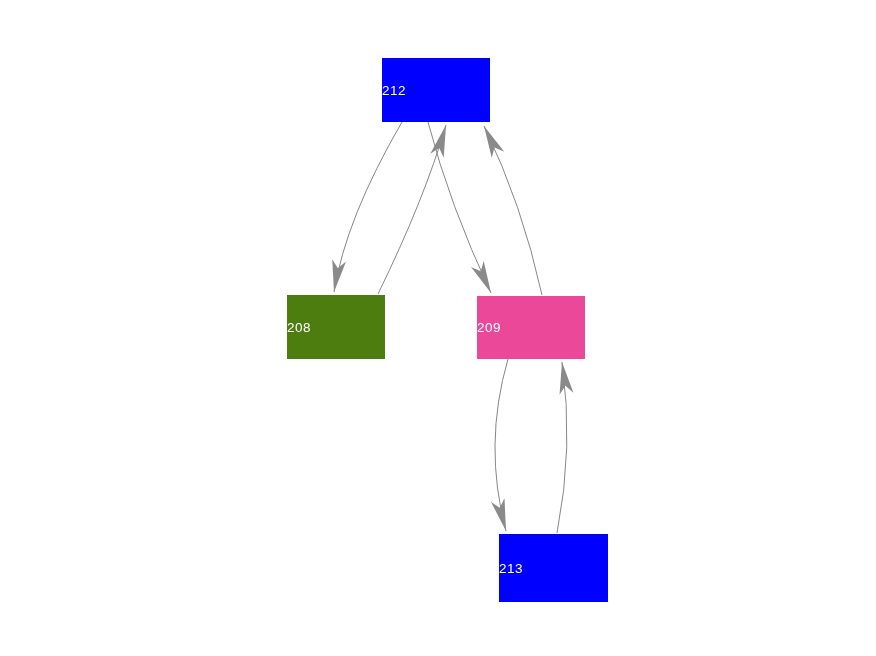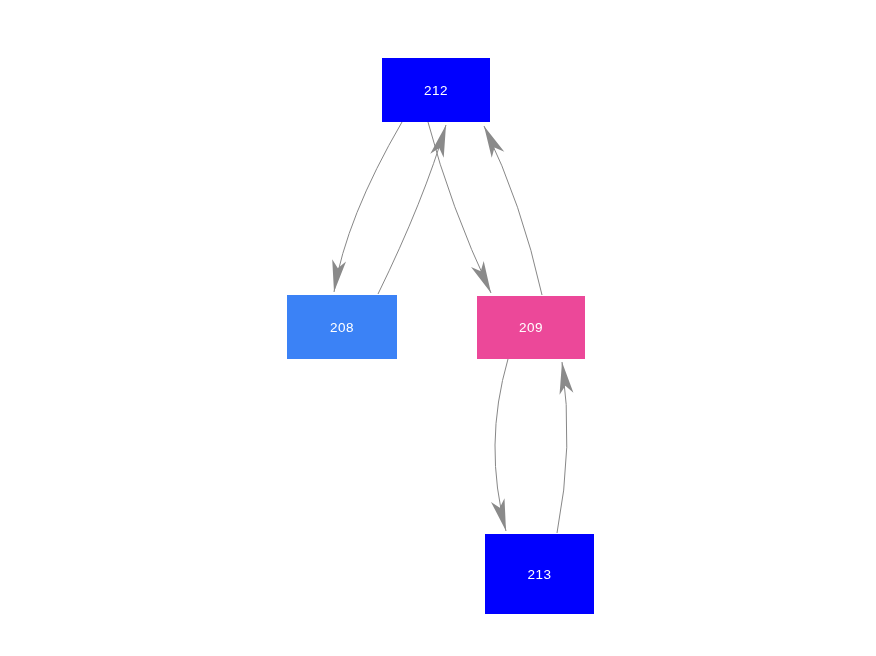--- a/index.html
+++ b/index.html
@@ -19,21 +19,21 @@
     position: absolute;
     left: 0;
     top: 0;
     width: 876px;
     height: 656px;
   }
   .graph-node {
     position: absolute;
     display: flex;
     align-items: center;
-    justify-content: center;
+    justify-content: flex-start;
     box-sizing: border-box;
   }
   .graph-node .node-label {
     color: #ffffff;
     font-size: 13.5px;
     letter-spacing: 0.5px;
   }
 </style>
 </head>
 <body>
@@ -51,23 +51,23 @@
         <path d="M 428 122 Q 450 206 491 293" fill="none" stroke="#878787" stroke-width="1" marker-end="url(#arrow-head)"></path>
         <path d="M 542 295 Q 522 204 484 126" fill="none" stroke="#878787" stroke-width="1" marker-end="url(#arrow-head)"></path>
         <path d="M 508 359 Q 483 445 506 531" fill="none" stroke="#878787" stroke-width="1" marker-end="url(#arrow-head)"></path>
         <path d="M 557 533 Q 574 447 562 362" fill="none" stroke="#878787" stroke-width="1" marker-end="url(#arrow-head)"></path>
       </g>
   </svg>
   <div id="node-layer">
       <div class="graph-node" style="left: 382px; top: 58px; width: 108px; height: 64px; background: rgb(0, 0, 255);">
         <span class="node-label" style="color: rgb(255, 255, 255);">212</span>
       </div>
-      <div class="graph-node" style="left: 287px; top: 295px; width: 110px; height: 64px; background: #3b82f6;">
+      <div class="graph-node" style="left: 287px; top: 295px; width: 98px; height: 64px; background: #4d7c0f;">
         <span class="node-label" style="color: rgb(255, 255, 255);">208</span>
       </div>
       <div class="graph-node" style="left: 477px; top: 296px; width: 108px; height: 63px; background: #ec4899;">
         <span class="node-label" style="color: rgb(255, 255, 255);">209</span>
       </div>
-      <div class="graph-node" style="left: 485px; top: 534px; width: 109px; height: 80px; background: rgb(0, 0, 255);">
+      <div class="graph-node" style="left: 499px; top: 534px; width: 109px; height: 68px; background: rgb(0, 0, 255);">
         <span class="node-label" style="color: rgb(255, 255, 255);">213</span>
       </div>
     </div>
 </div>
 
 </body></html>

